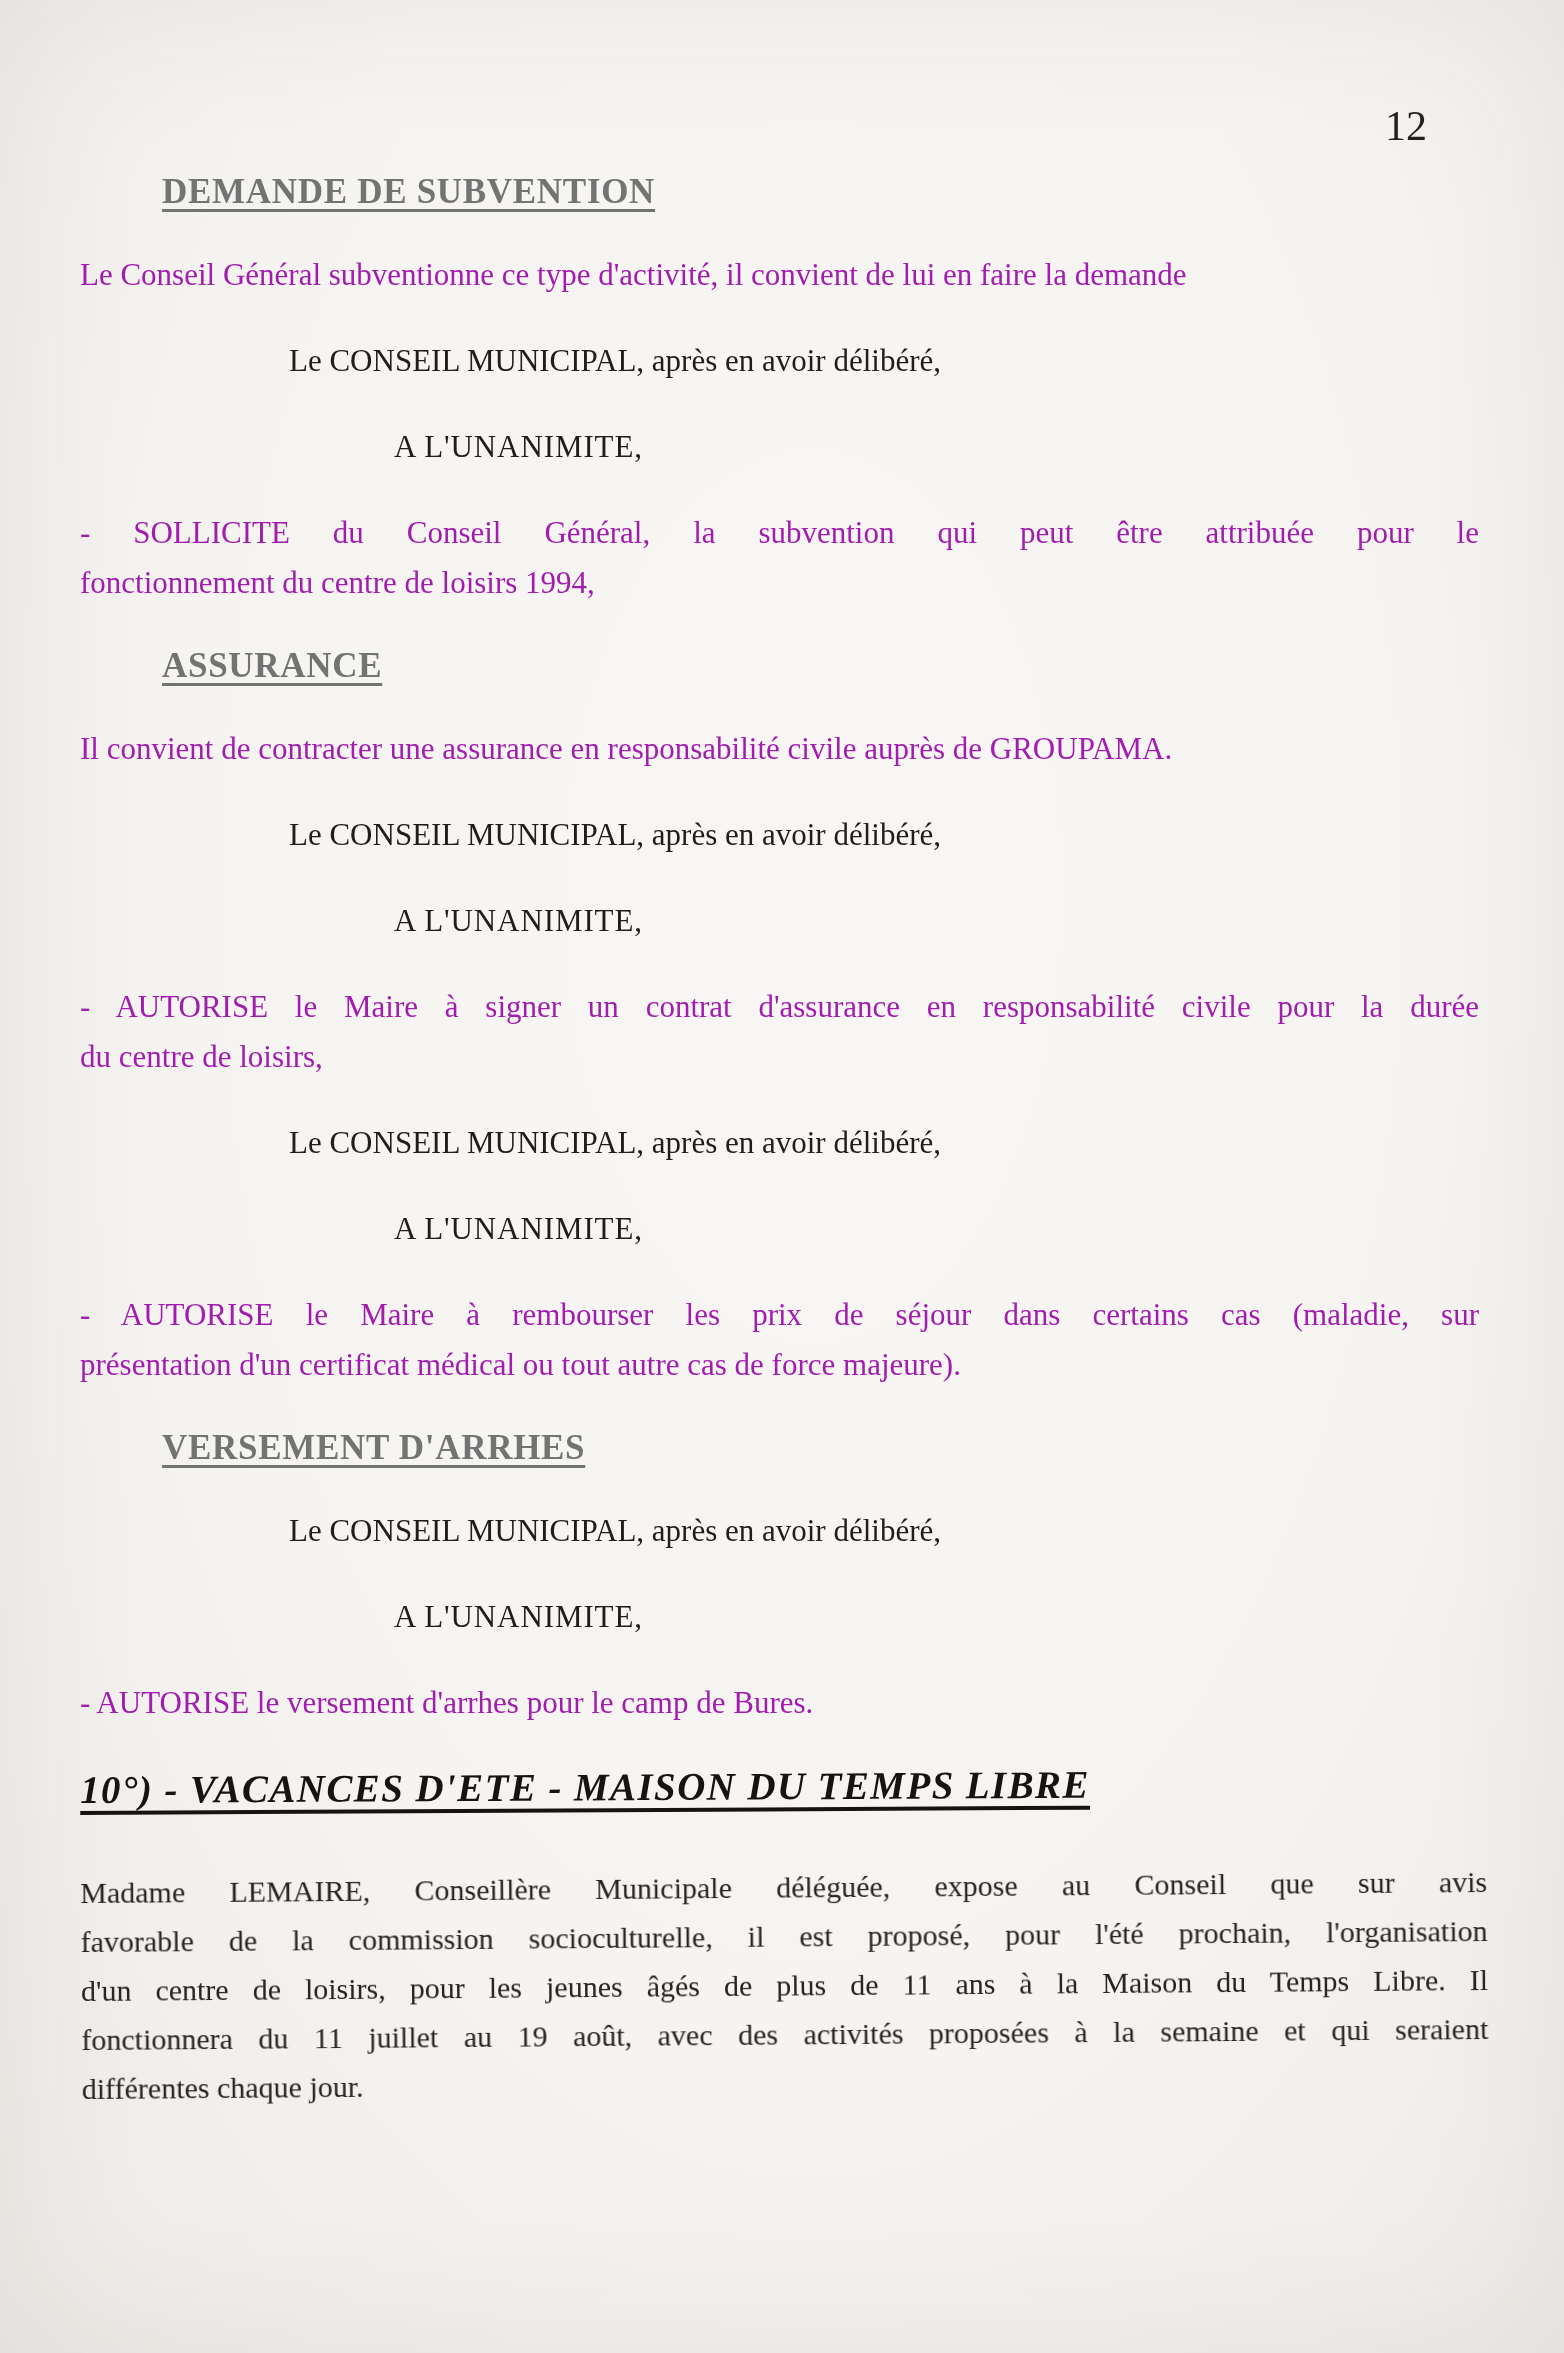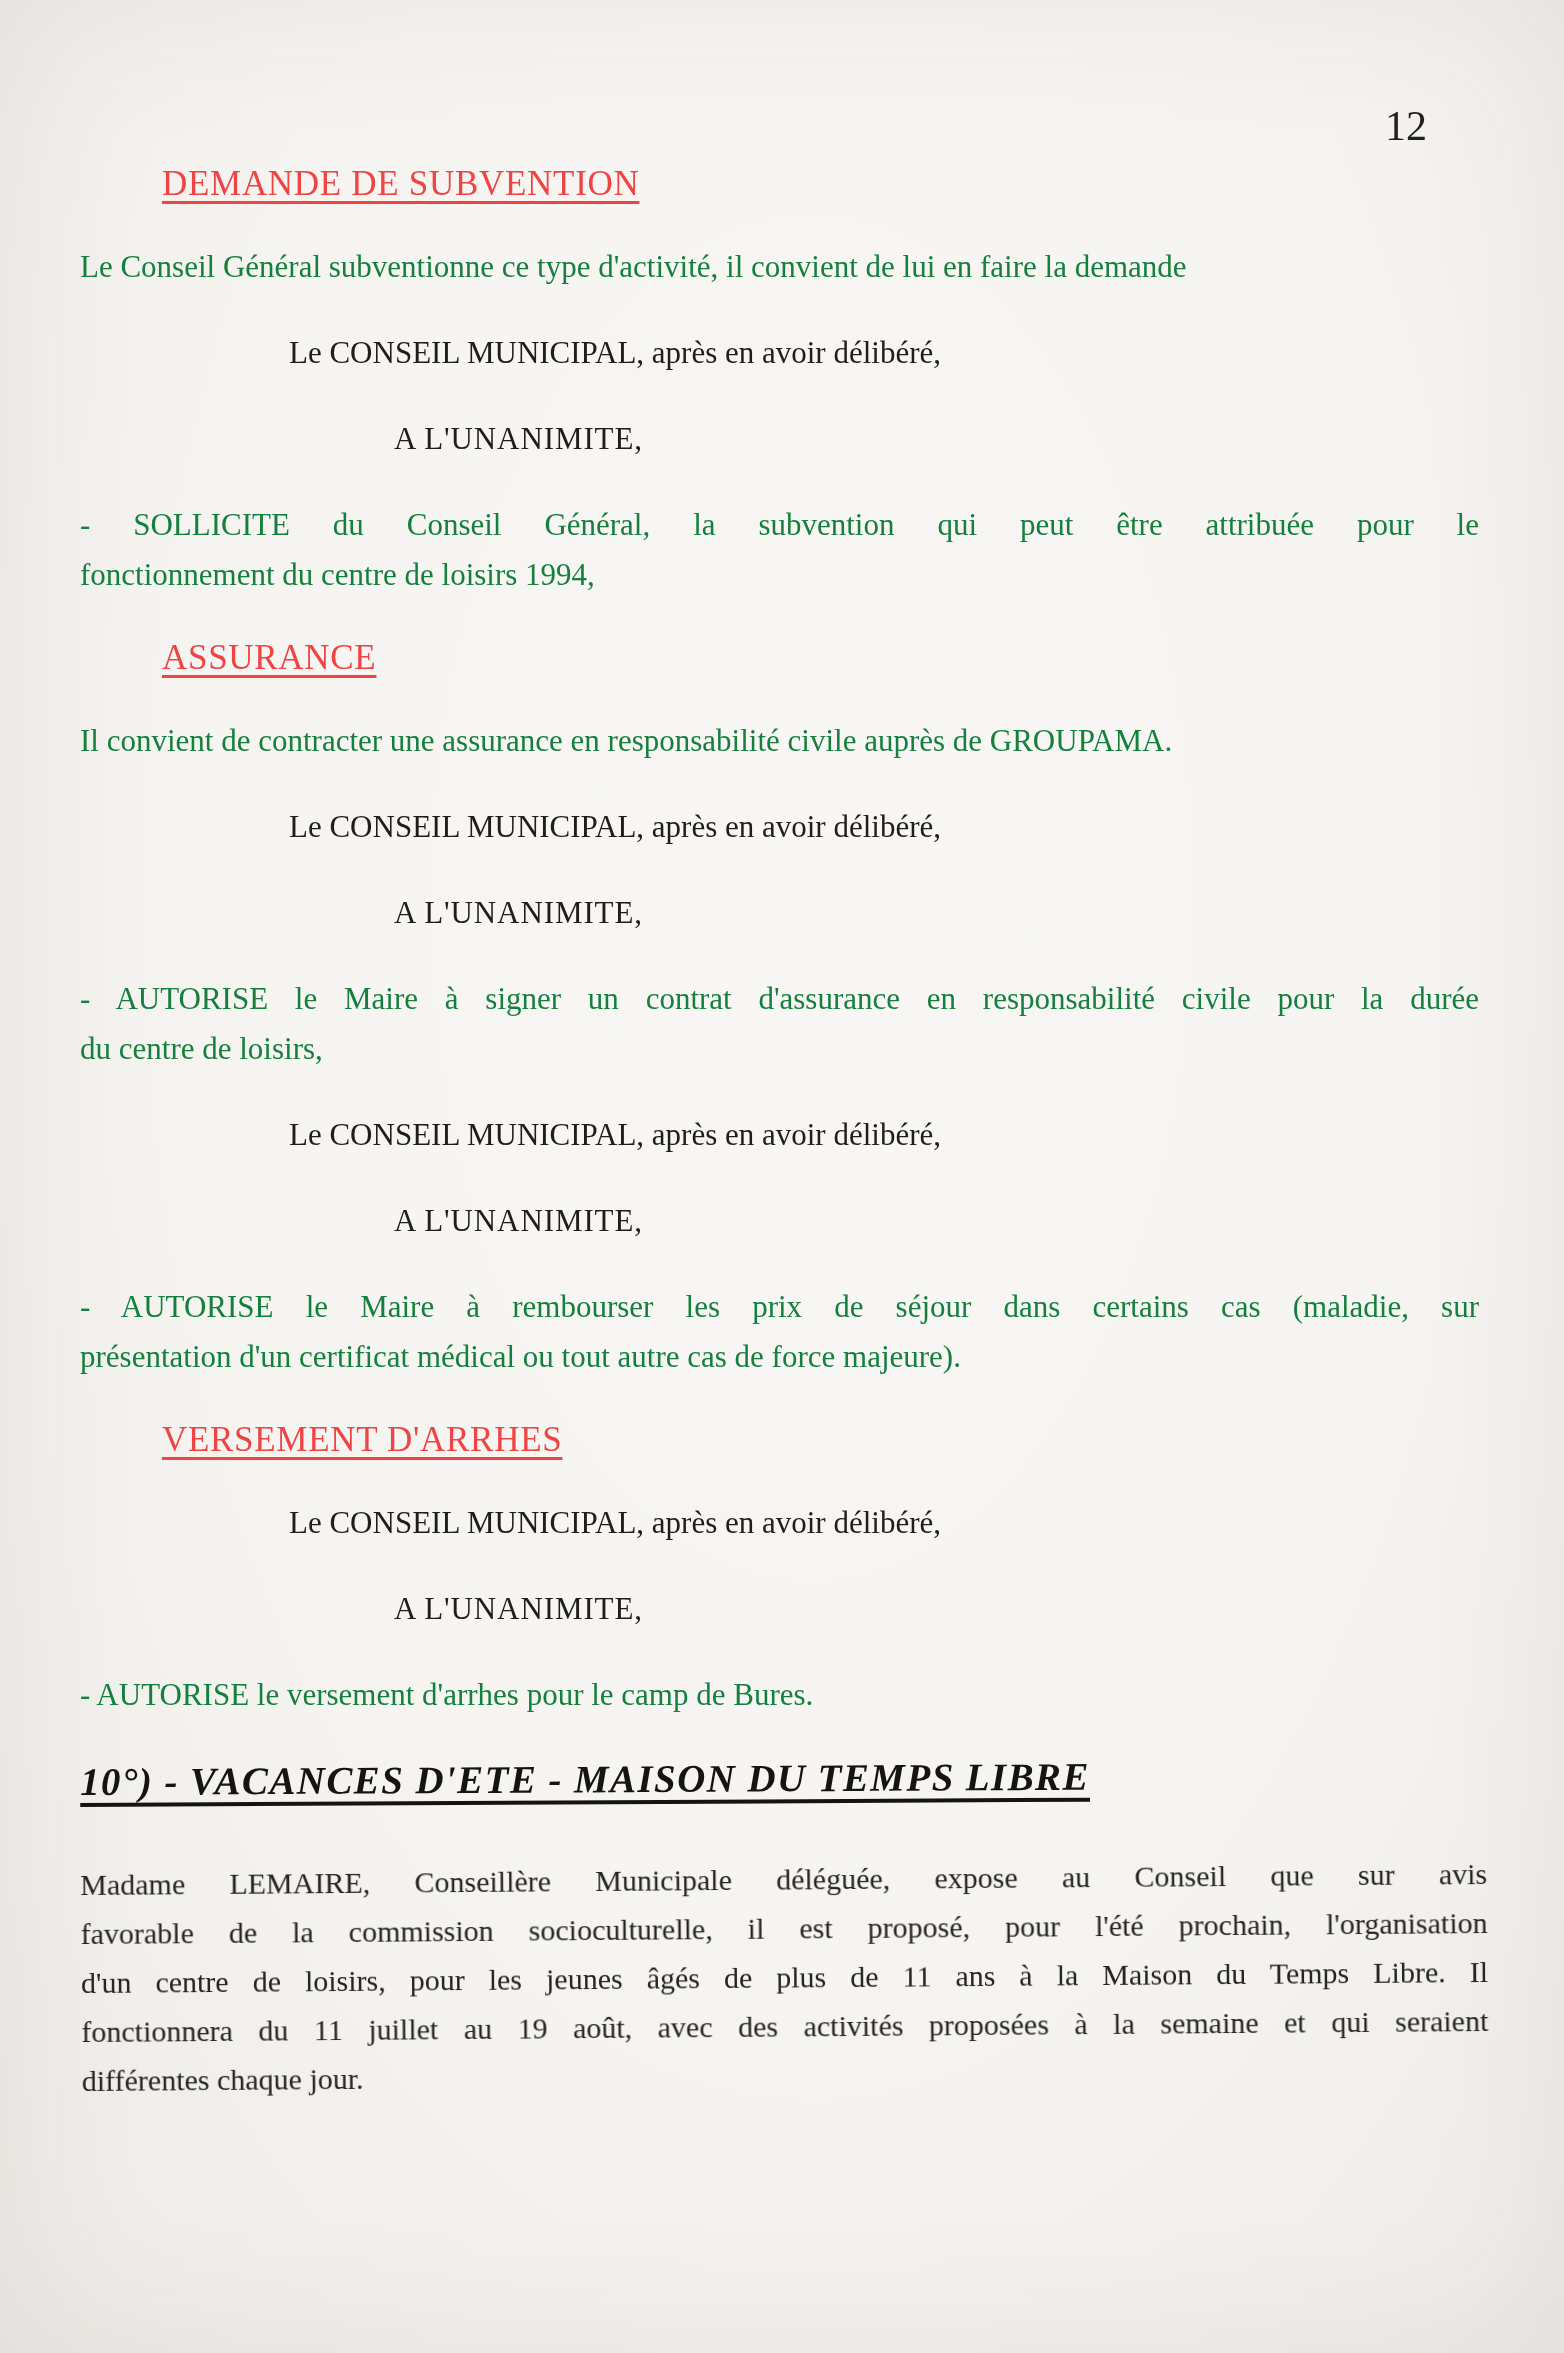--- a/index.html
+++ b/index.html
@@ -22,36 +22,36 @@
   .page-number {
     position: absolute;
     top: 102px; right: 138px;
     font-size: 42px;
     color: #23211e;
   }
   p, h2 { margin: 0; }
   .heading {
     font-size: 35px;
     line-height: 44px;
-    font-weight: 400;
+    font-weight: 700;
     letter-spacing: 0.7px;
-    margin: 0 0 36px 82px;
-    color: #ef4444;
+    margin: 8px 0 36px 82px;
+    color: #737373;
   }
   .heading.spaced { margin-top: 44px; }
   .hline {
     text-decoration: underline;
     text-decoration-thickness: 2.7px;
     text-underline-offset: 6.4px;
   }
   .para {
     font-size: 31px;
     line-height: 50px;
     margin: 0 8px 36px 0;
-    color: #15803d;
+    color: #a21caf;
   }
   .delib {
     font-size: 31px;
     line-height: 50px;
     margin: 0 0 36px 209px;
     color: #201e1b;
   }
   .vote {
     font-size: 31px;
     line-height: 50px;

